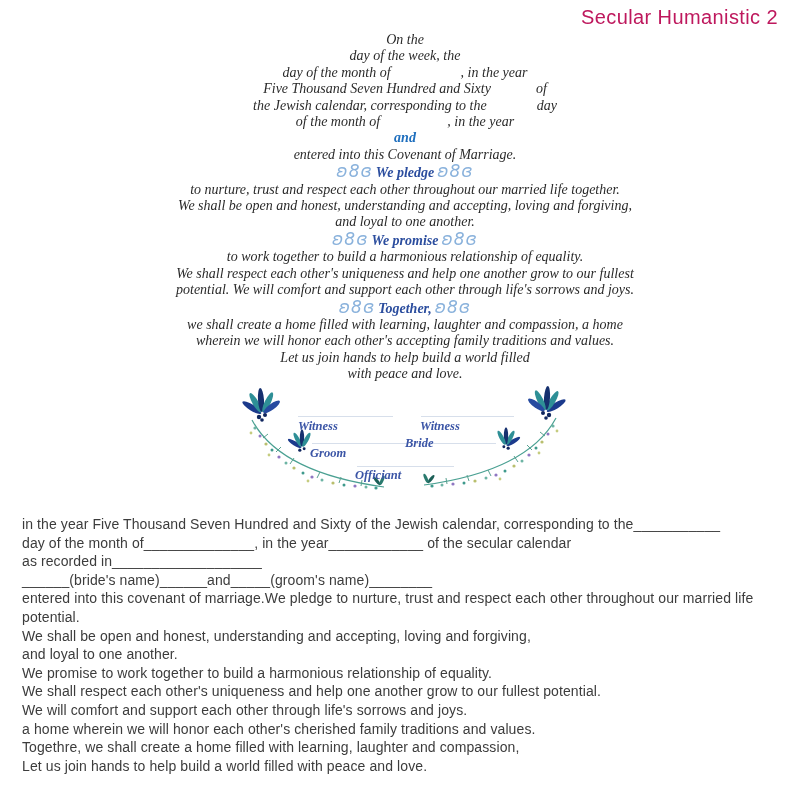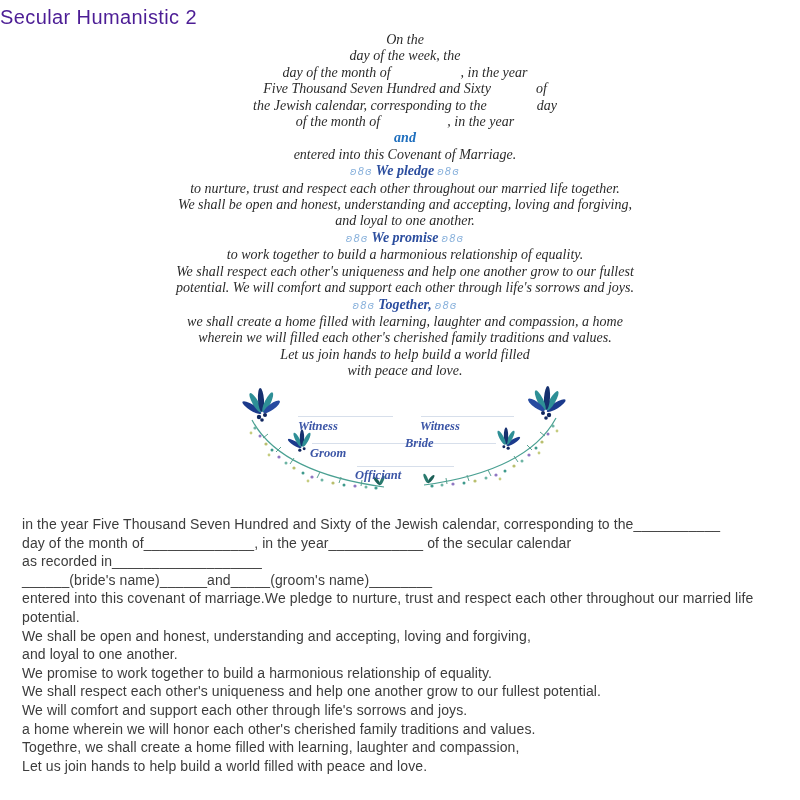--- a/index.html
+++ b/index.html
@@ -4,35 +4,35 @@
 <style>
   html,body{margin:0;padding:0;}
   body{
     width:800px;height:800px;position:relative;background:#ffffff;
     font-family:"Liberation Sans",sans-serif;overflow:hidden;
     --header_blue:#2b4d9e; --and_blue:#1f6fbe; --ornament_blue:#8ab2dc;
     --signature_blue:#3b55a6; --body_ink:#2a2a2a; --plain_ink:#3c3c3c;
     --leaf_navy:#1b3a8c; --leaf_teal:#2e8f96; --sig_line:#d7dfeb;
   }
   .title{
-    position:absolute;top:6px;left:0;width:778px;text-align:left;
-    font-size:20px;color:#4c1d95;letter-spacing:.4px;
+    position:absolute;top:6px;left:0;width:778px;text-align:right;
+    font-size:20px;color:#be185d;letter-spacing:.4px;
   }
   
   #cert-lines{
     position:absolute;top:32px;left:155px;width:500px;text-align:center;
     font-family:"Liberation Serif",serif;font-style:italic;
     font-size:14px;line-height:16.4px;color:var(--body_ink);
   }
   .cline{white-space:nowrap;}
   .cline.blue{color:var(--and_blue);font-weight:bold;}
   .gapsp{display:inline-block;}
   .hword{color:var(--header_blue);font-weight:bold;margin:0 3px;}
   .orn{
-    color:var(--ornament_blue);font-size:10px;letter-spacing:1px;
+    color:var(--ornament_blue);font-size:17px;letter-spacing:1px;
     font-family:"DejaVu Sans",sans-serif;font-style:italic;
   }
   
   .garland{position:absolute;width:170px;height:112px;}
   .garland.left{left:222px;top:386px;}
   .garland.right{left:416px;top:384px;transform:scaleX(-1);}
   
   .sig-line{position:absolute;height:1px;background:var(--sig_line);}
   #line-witness-left{left:298px;top:416px;width:95px;}
   #line-witness-right{left:421px;top:416px;width:93px;}
@@ -72,21 +72,21 @@
     <div class="cline"><span class="orn">ʚ8ɞ</span><span class="hword">We pledge</span><span class="orn">ʚ8ɞ</span></div>
     <div class="cline"><span>to nurture, trust and respect each other throughout our married life together.</span></div>
     <div class="cline"><span>We shall be open and honest, understanding and accepting, loving and forgiving,</span></div>
     <div class="cline"><span>and loyal to one another.</span></div>
     <div class="cline"><span class="orn">ʚ8ɞ</span><span class="hword">We promise</span><span class="orn">ʚ8ɞ</span></div>
     <div class="cline"><span>to work together to build a harmonious relationship of equality.</span></div>
     <div class="cline"><span>We shall respect each other's uniqueness and help one another grow to our fullest</span></div>
     <div class="cline"><span>potential. We will comfort and support each other through life's sorrows and joys.</span></div>
     <div class="cline"><span class="orn">ʚ8ɞ</span><span class="hword">Together,</span><span class="orn">ʚ8ɞ</span></div>
     <div class="cline"><span>we shall create a home filled with learning, laughter and compassion, a home</span></div>
-    <div class="cline"><span>wherein we will filled each other's cherished family traditions and values.</span></div>
+    <div class="cline"><span>wherein we will honor each other's accepting family traditions and values.</span></div>
     <div class="cline"><span>Let us join hands to help build a world filled</span></div>
     <div class="cline"><span>with peace and love.</span></div>
   </div>
 
 <svg class="garland left" viewBox="0 0 170 112">
   <path d="M30,34 C46,64 82,90 162,101" fill="none" stroke="#4aa092" stroke-width="1.2"></path>
   <g>
     <circle cx="33" cy="42" r="1.6" fill="#6db4a4"></circle>
       <circle cx="38" cy="50" r="1.5" fill="#8f77c2"></circle>
     <circle cx="44" cy="58" r="1.6" fill="#b9bf6e"></circle>

